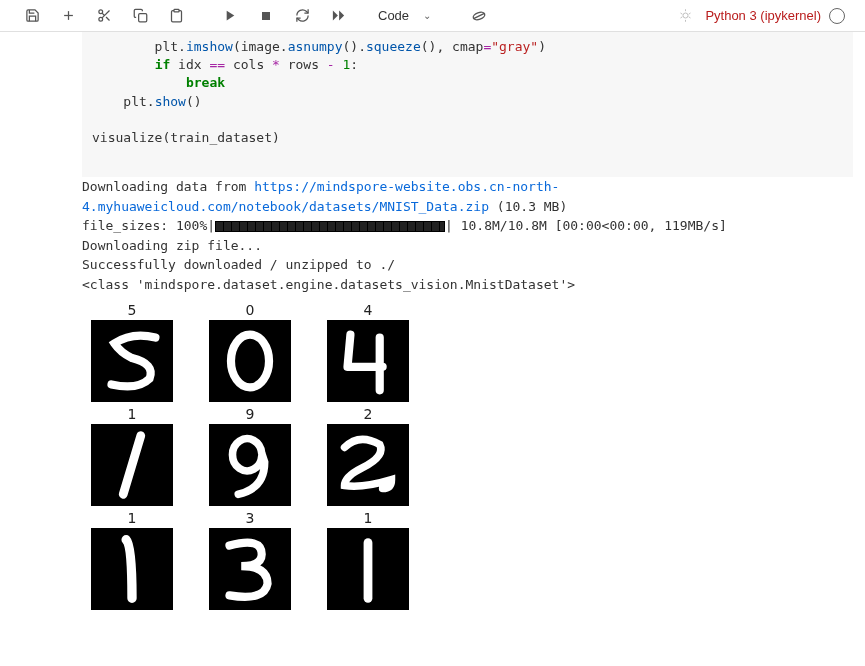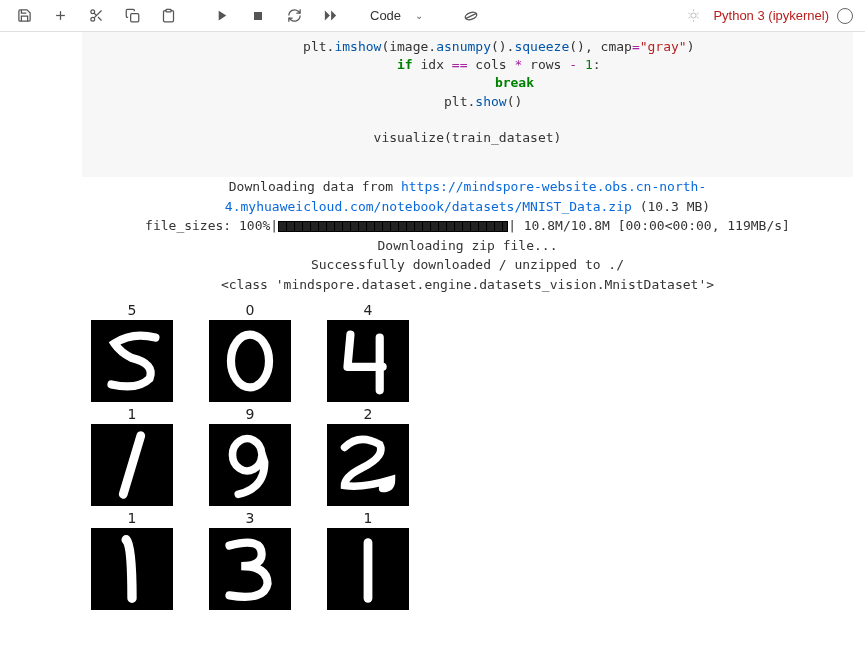--- a/index.html
+++ b/index.html
@@ -9,21 +9,21 @@
     font-size: 13px;
     color: #333;
     background: #fff;
     width: 865px;
     height: 666px;
     overflow: hidden;
   }
   .toolbar {
     display: flex;
     align-items: center;
-    padding: 4px 12px;
+    padding: 4px 20px;
     border-bottom: 1px solid #e0e0e0;
     gap: 12px;
     height: 32px;
   }
   .toolbar-btn {
     width: 24px;
     height: 24px;
     display: flex;
     align-items: center;
     justify-content: center;
@@ -49,21 +49,20 @@
     margin-left: auto;
     display: flex;
     align-items: center;
     gap: 8px;
     color: #555;
     font-size: 13px;
   }
   .kernel-name { color: #b91c1c; }
   .content {
     padding: 0 0 0 0;
-    text-align: center;
   }
   .code-cell {
     background: #f7f7f7;
     margin-left: 82px;
     margin-right: 12px;
     padding: 6px 10px 30px 10px;
     font-family: Menlo, Consolas, "DejaVu Sans Mono", monospace;
     font-size: 13px;
     line-height: 1.4;
     white-space: pre;

